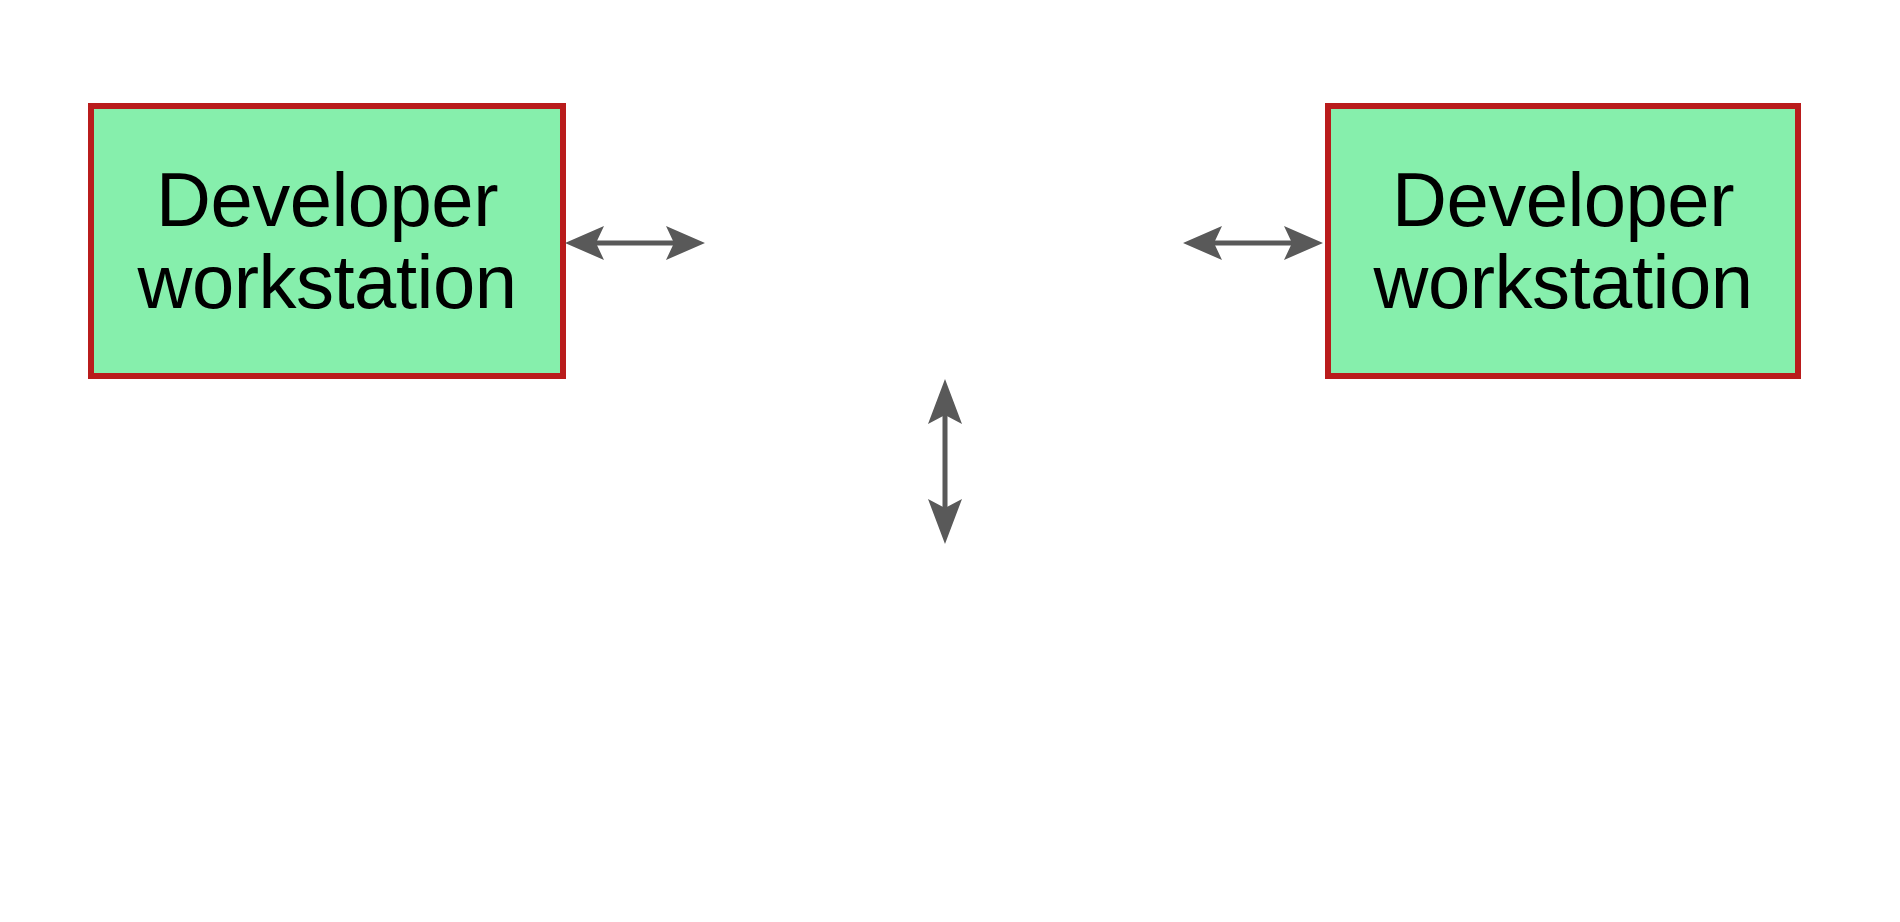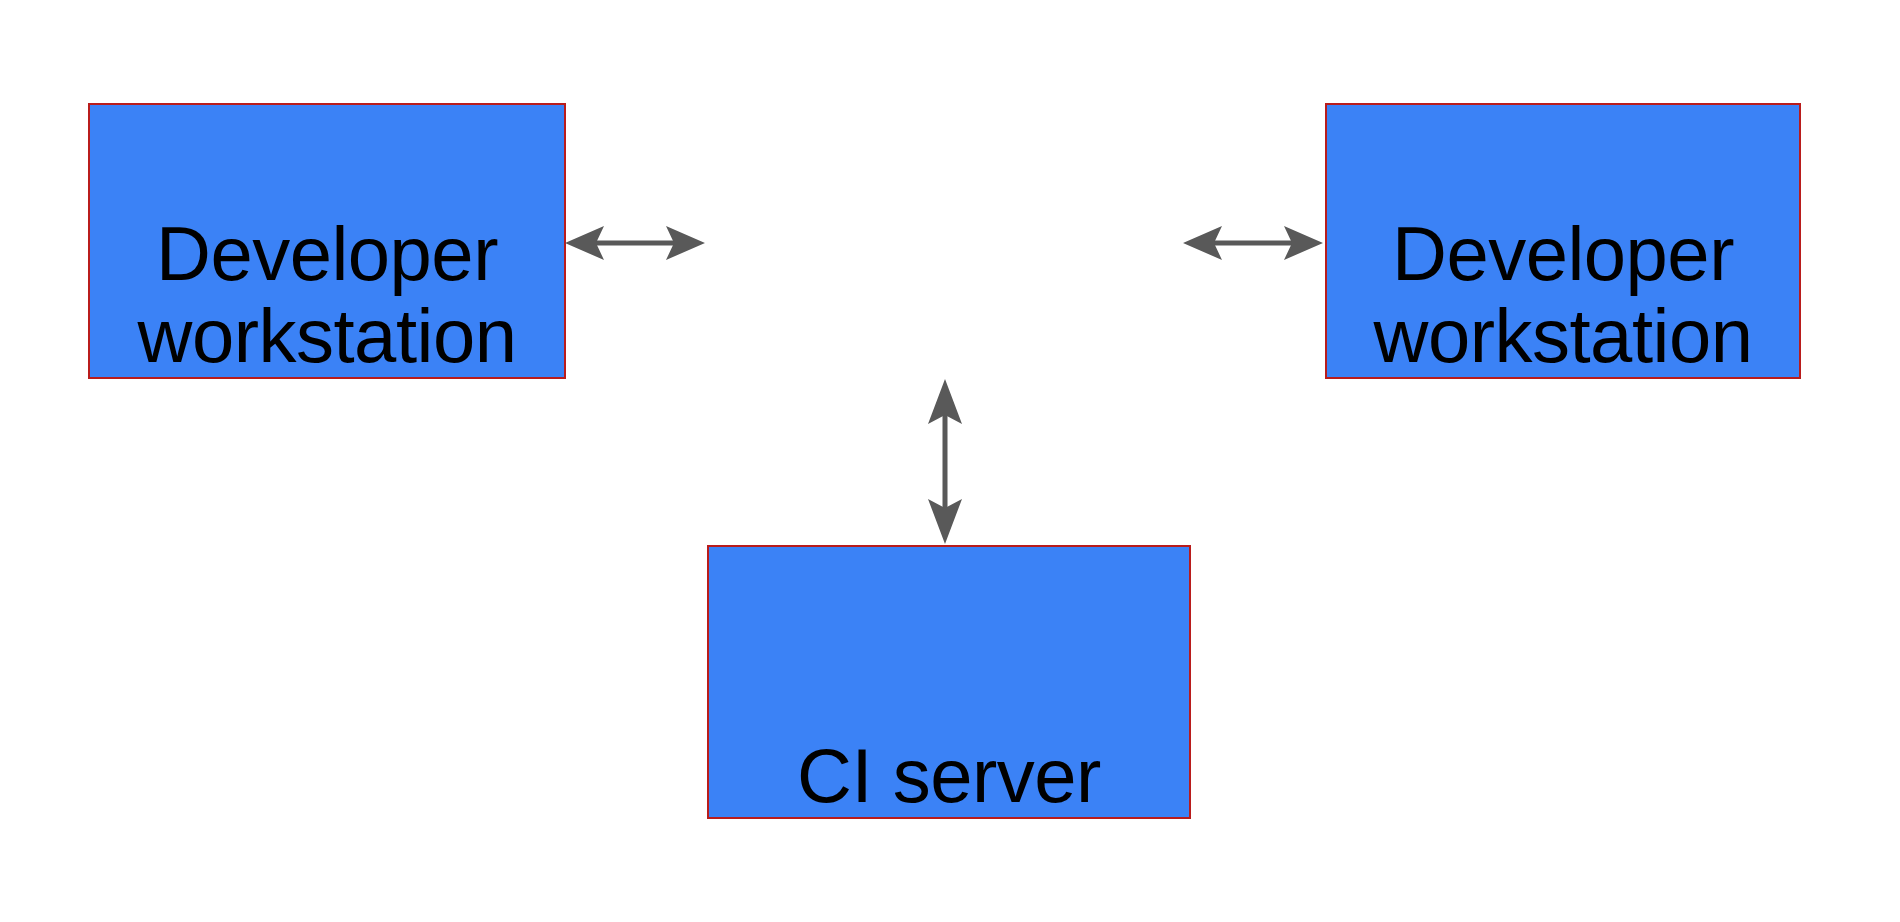--- a/index.html
+++ b/index.html
@@ -15,24 +15,24 @@
   }
   #canvas {
     position: relative;
     width: 1900px;
     height: 922px;
     background: #ffffff;
   }
   .node {
     position: absolute;
     box-sizing: border-box;
-    background: #3b82f6;
-    border: 2px solid #b91c1c;
+    background: #86efac;
+    border: 6px solid #b91c1c;
     display: flex;
-    align-items: flex-end;
+    align-items: center;
     justify-content: center;
     text-align: center;
   }
   .node-label {
     font-size: 76px;
     line-height: 1.08;
     color: #000000;
     font-weight: 400;
     letter-spacing: -0.5px;
     white-space: pre-line;
@@ -60,23 +60,20 @@
     <div class="node-label">Developer
 workstation</div>
   </div>
 
 
   <div class="node" id="node-dev-right">
     <div class="node-label">Developer
 workstation</div>
   </div>
 
-  <div class="node" id="node-ci">
-    <div class="node-label">CI server</div>
-  </div>
 
   <svg class="edge" id="edge-left-shared" viewBox="0 0 150 50">
     <g fill="#595959">
 
       <rect x="24" y="22.5" width="102" height="5"></rect>
 
       <path d="M 5 25 L 44 8 L 36 25 L 44 42 Z"></path>
 
       <path d="M 145 25 L 106 8 L 114 25 L 106 42 Z"></path>
     </g>

